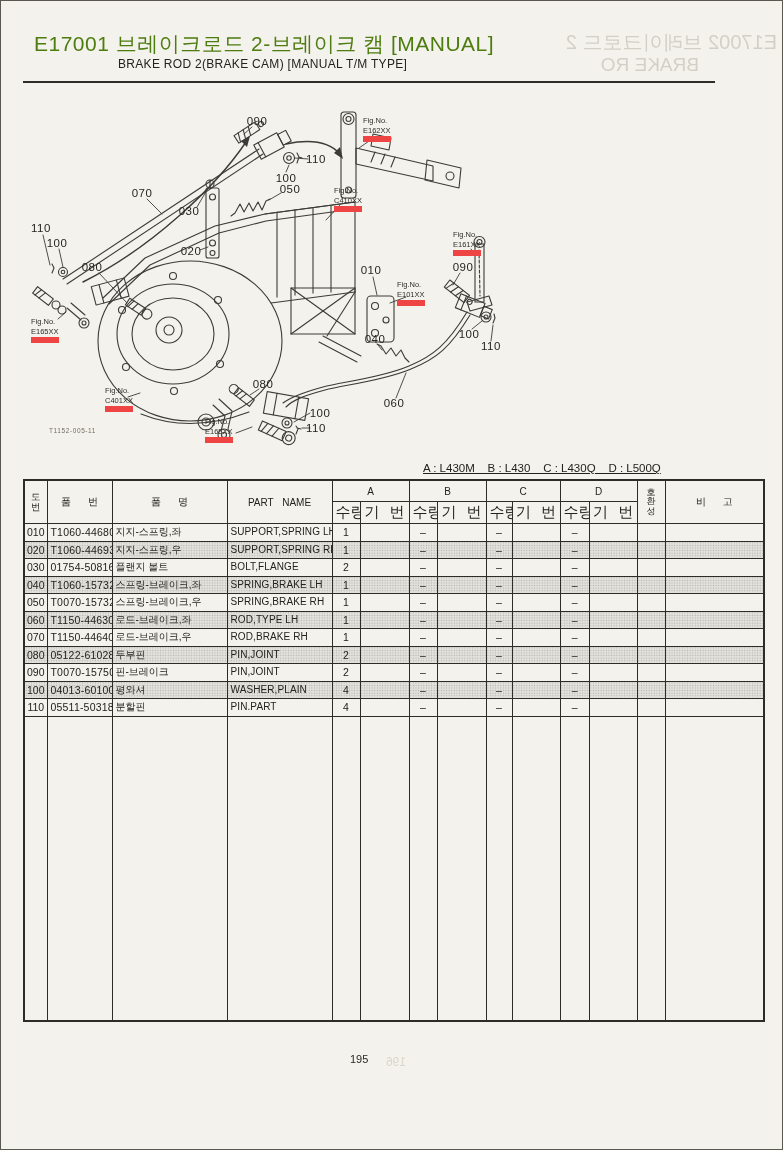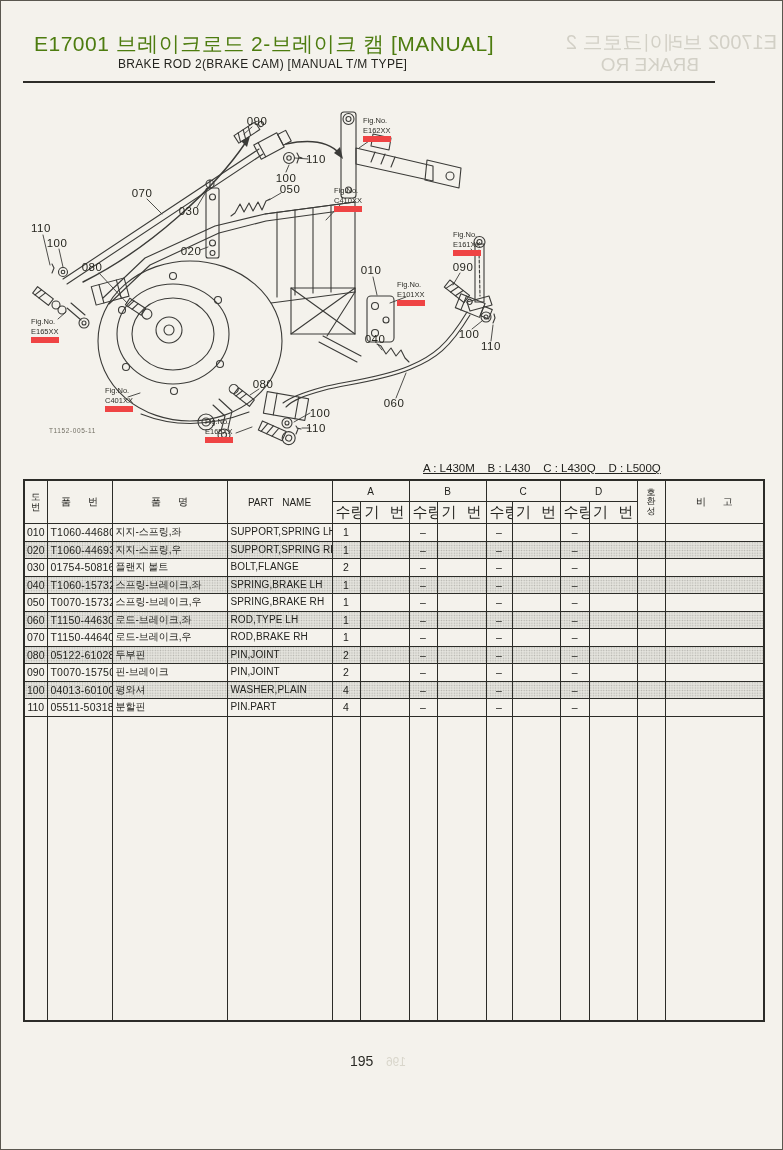--- a/index.html
+++ b/index.html
@@ -56,21 +56,21 @@
   .ptable tbody tr.shaded td{
     background-color:#e4e3dd;
     background-image:radial-gradient(#b4b3ad .6px, transparent .95px);
     background-size:2.6px 2.6px;
   }
   .ptable tr.filler td{height:303px;border-top:1px solid #2c2c28;}
   
   .legend{position:absolute;left:22px;top:1006px;width:740px;display:flex;gap:29px;padding-left:128px;box-sizing:border-box;font-size:10.5px;color:#26261f;white-space:nowrap;}
   .legend .sym{margin-right:3px;}
   
-  .page-number{position:absolute;left:349px;top:1052px;font-size:14px;color:#2a2a25;}
+  .page-number{position:absolute;left:349px;top:1052px;font-size:11px;color:#2a2a25;}
   .ghost-page-number{position:absolute;left:385px;top:1054px;font-size:12px;color:#d3d0c4;transform:scaleX(-1);opacity:.8;filter:blur(.3px);}
 </style>
 </head>
 <body>
 
 <div class="page">
 
   <div class="title-kr">E17001 브레이크로드 2-브레이크 캠 [MANUAL]</div>
   <div class="title-en">BRAKE ROD 2(BRAKE CAM) [MANUAL T/M TYPE]</div>
   <div class="title-rule"></div>

